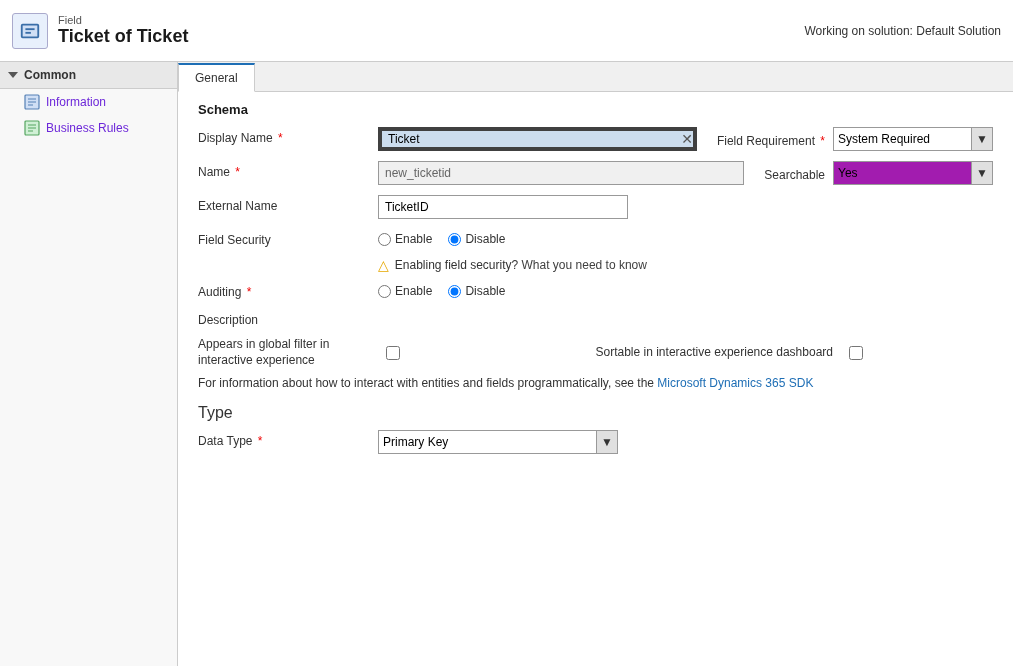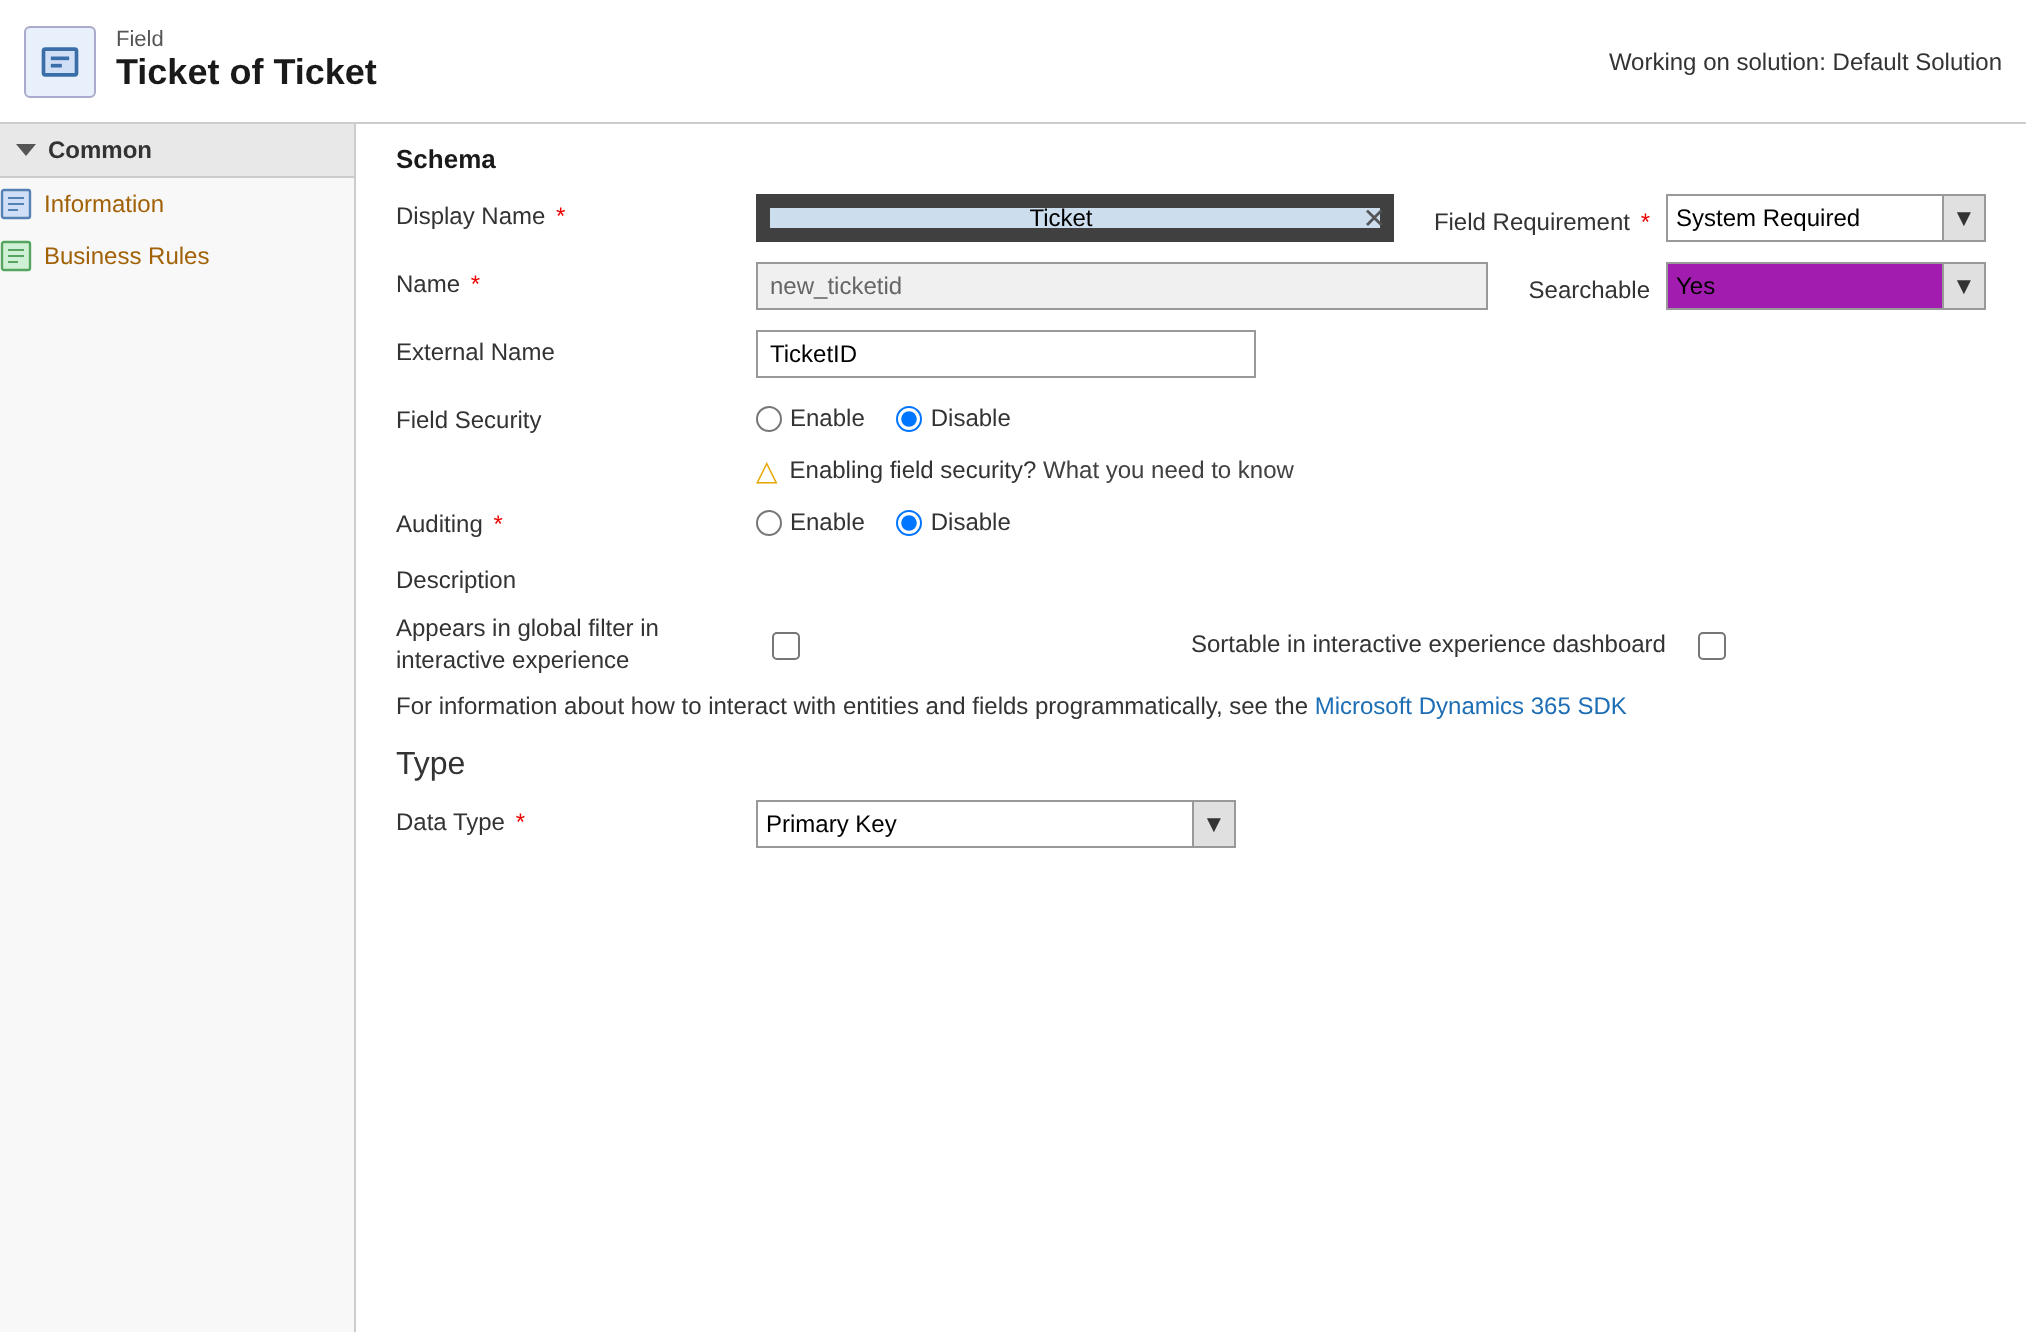--- a/index.html
+++ b/index.html
@@ -16,21 +16,21 @@
     .header-subtitle { font-size: 11px; color: #555; }
     .header-title { font-size: 18px; font-weight: bold; color: #1a1a1a; }
     .header-right { font-size: 12px; color: #333; }
 
     
     .main-layout { display: flex; flex: 1; overflow: hidden; }
 
     
     .sidebar { width: 178px; background: #f8f8f8; border-right: 1px solid #ccc; padding: 0; }
     .sidebar-section-header { display: flex; align-items: center; gap: 4px; padding: 6px 8px; background: #e8e8e8; border-bottom: 1px solid #ccc; font-weight: bold; font-size: 12px; cursor: pointer; }
-    .sidebar-item { display: flex; align-items: center; gap: 6px; padding: 5px 0; cursor: pointer; font-size: 12px; color: #a16207; }
+    .sidebar-item { display: flex; align-items: center; gap: 6px; padding: 5px 24px; cursor: pointer; font-size: 12px; color: #6d28d9; }
     .sidebar-item-icon { width: 16px; height: 16px; }
     .triangle-down { width: 0; height: 0; border-left: 5px solid transparent; border-right: 5px solid transparent; border-top: 6px solid #555; display: inline-block; margin-right: 2px; }
 
     
     .content-area { flex: 1; background: #fff; overflow-y: auto; }
 
     
     .tabs { display: flex; border-bottom: 1px solid #ccc; background: #f0f0f0; }
     .tab { padding: 6px 16px; font-size: 12px; cursor: pointer; border: 1px solid transparent; border-bottom: none; background: #fff; border-top: 2px solid #ccc; border-left: 1px solid #ccc; border-right: 1px solid #ccc; margin-right: 2px; position: relative; top: 1px; }
     .tab.active { background: #fff; border-top: 2px solid #1e6eb5; z-index: 1; border-bottom: 1px solid #fff; }
@@ -38,21 +38,21 @@
     
     .form-body { padding: 10px 20px 20px 20px; }
     .section-title { font-size: 13px; font-weight: bold; margin-bottom: 10px; color: #1a1a1a; }
 
     .form-row { display: flex; align-items: flex-start; margin-bottom: 10px; }
     .form-label { width: 180px; min-width: 180px; padding-top: 4px; font-size: 12px; color: #333; }
     .form-label .required { color: #e00; margin-left: 2px; }
     .form-control { flex: 1; }
 
     input[type="text"] { width: 100%; padding: 3px 6px; border: 1px solid #999; font-size: 12px; height: 24px; }
-    input[type="text"].highlighted { background: #cde; border: 7px solid #404040; text-align: center; }
+    input[type="text"].highlighted { background: #cde; border: 4px solid #404040; }
 
     .input-with-clear { display: flex; align-items: center; position: relative; }
     .input-with-clear input { flex: 1; padding-right: 20px; }
     .clear-btn { position: absolute; right: 4px; cursor: pointer; color: #555; font-size: 14px; background: none; border: none; padding: 0; line-height: 1; }
 
     select { width: 100%; padding: 2px 4px; border: 1px solid #999; font-size: 12px; height: 24px; background: #fff; }
     .select-arrow { position: absolute; right: 0; top: 0; bottom: 0; width: 22px; background: #e0e0e0; border: 1px solid #999; display: flex; align-items: center; justify-content: center; pointer-events: none; }
 
     .radio-group { display: flex; align-items: center; gap: 16px; padding-top: 3px; }
     .radio-group label { display: flex; align-items: center; gap: 4px; cursor: pointer; font-size: 12px; }
@@ -120,20 +120,23 @@
           <line x1="4" y1="5" x2="12" y2="5" stroke="#55a560" stroke-width="1"></line>
           <line x1="4" y1="8" x2="12" y2="8" stroke="#55a560" stroke-width="1"></line>
           <line x1="4" y1="11" x2="9" y2="11" stroke="#55a560" stroke-width="1"></line>
         </svg>
         <span>Business Rules</span>
       </div>
     </div>
 
     <div class="content-area">
 
+      <div class="tabs">
+        <div class="tab active">General</div>
+      </div>
 
       <div class="form-body">
         <div class="section-title">Schema</div>
 
         <div class="form-row">
           <div class="form-label">
             <span>Display Name</span><span class="required"> *</span>
           </div>
           <div class="form-control">
             <div class="input-with-clear">

